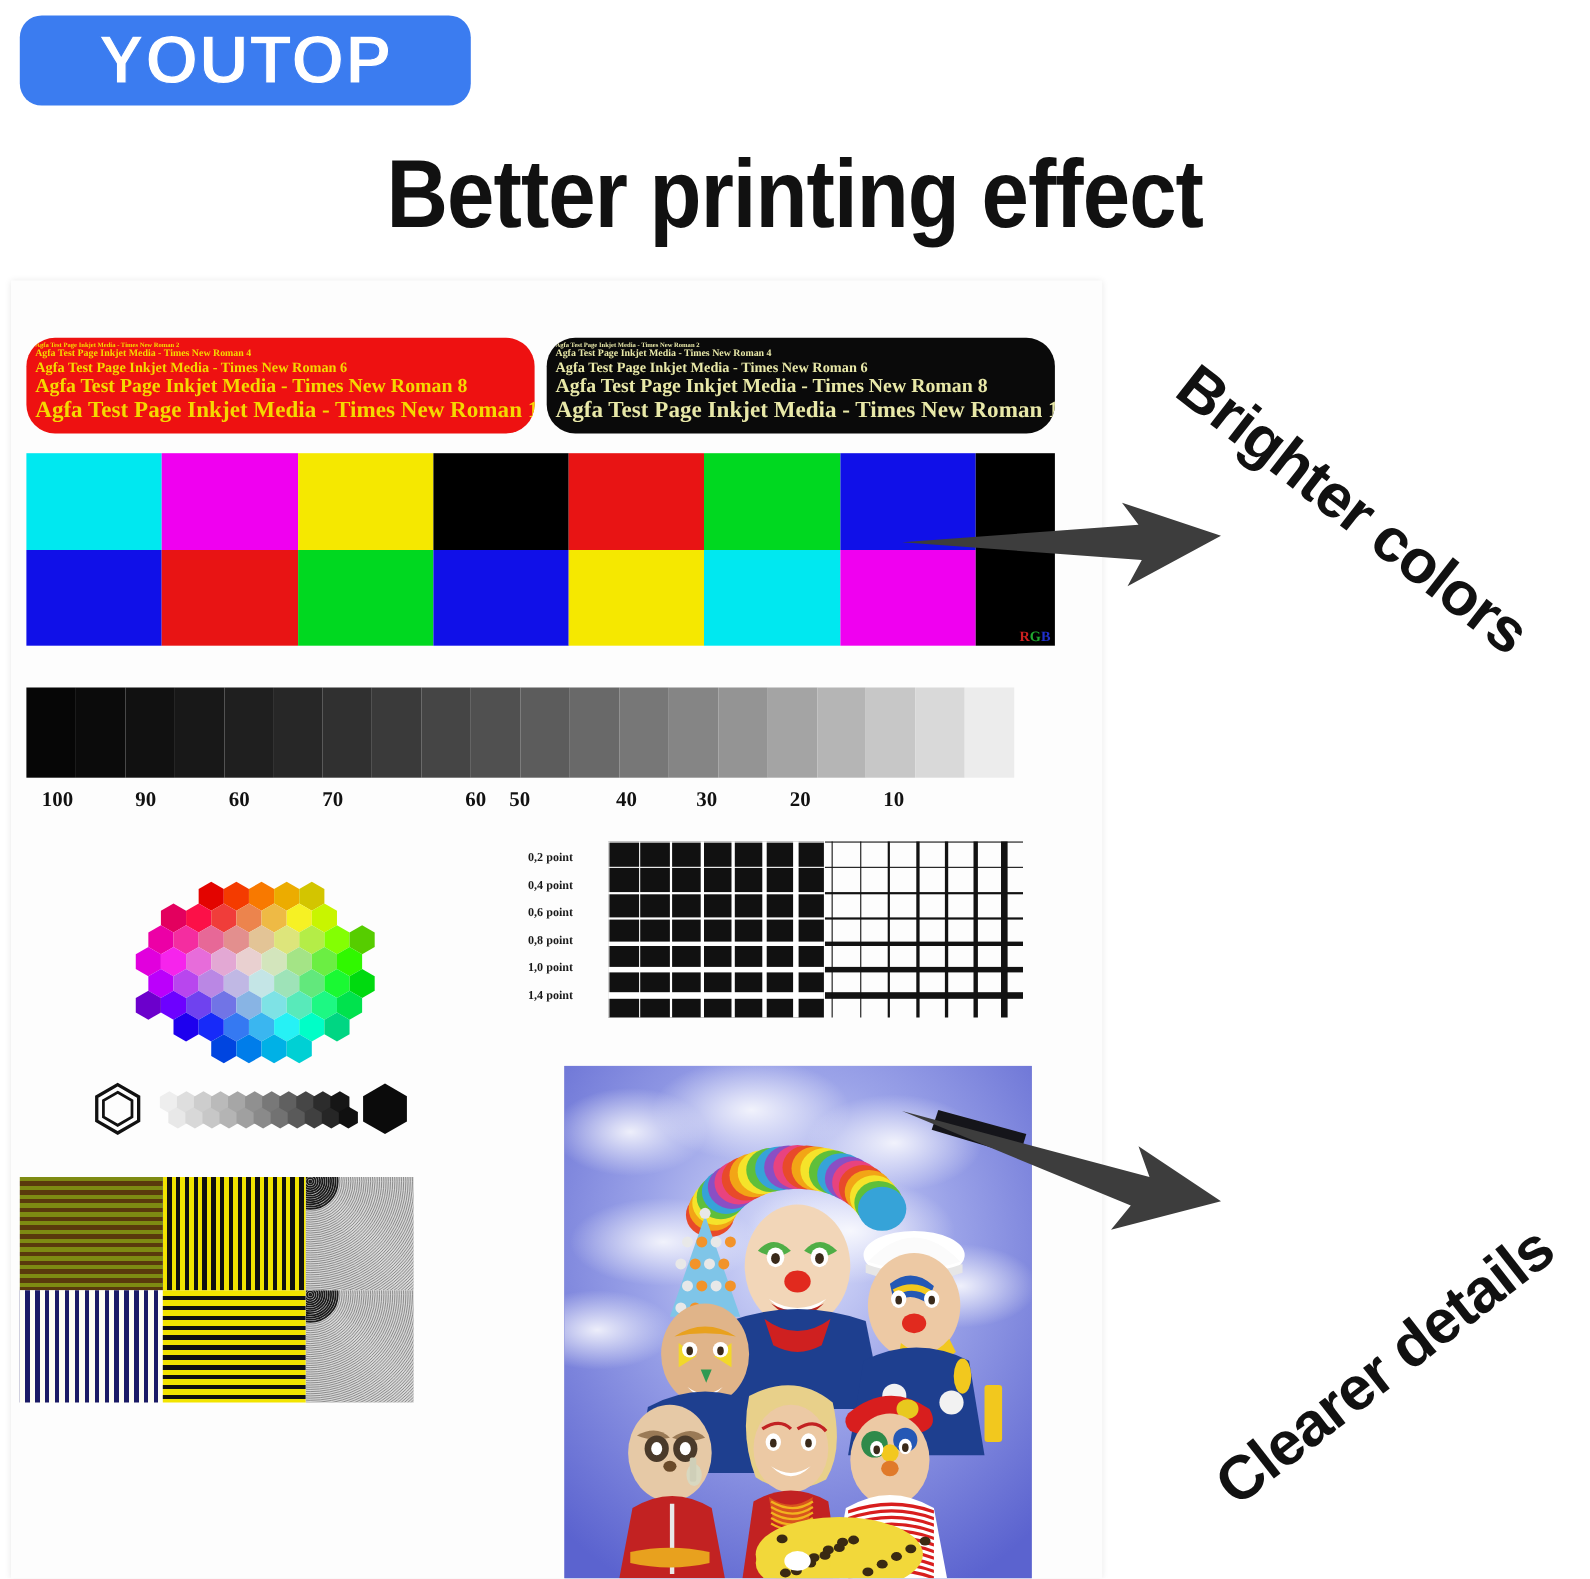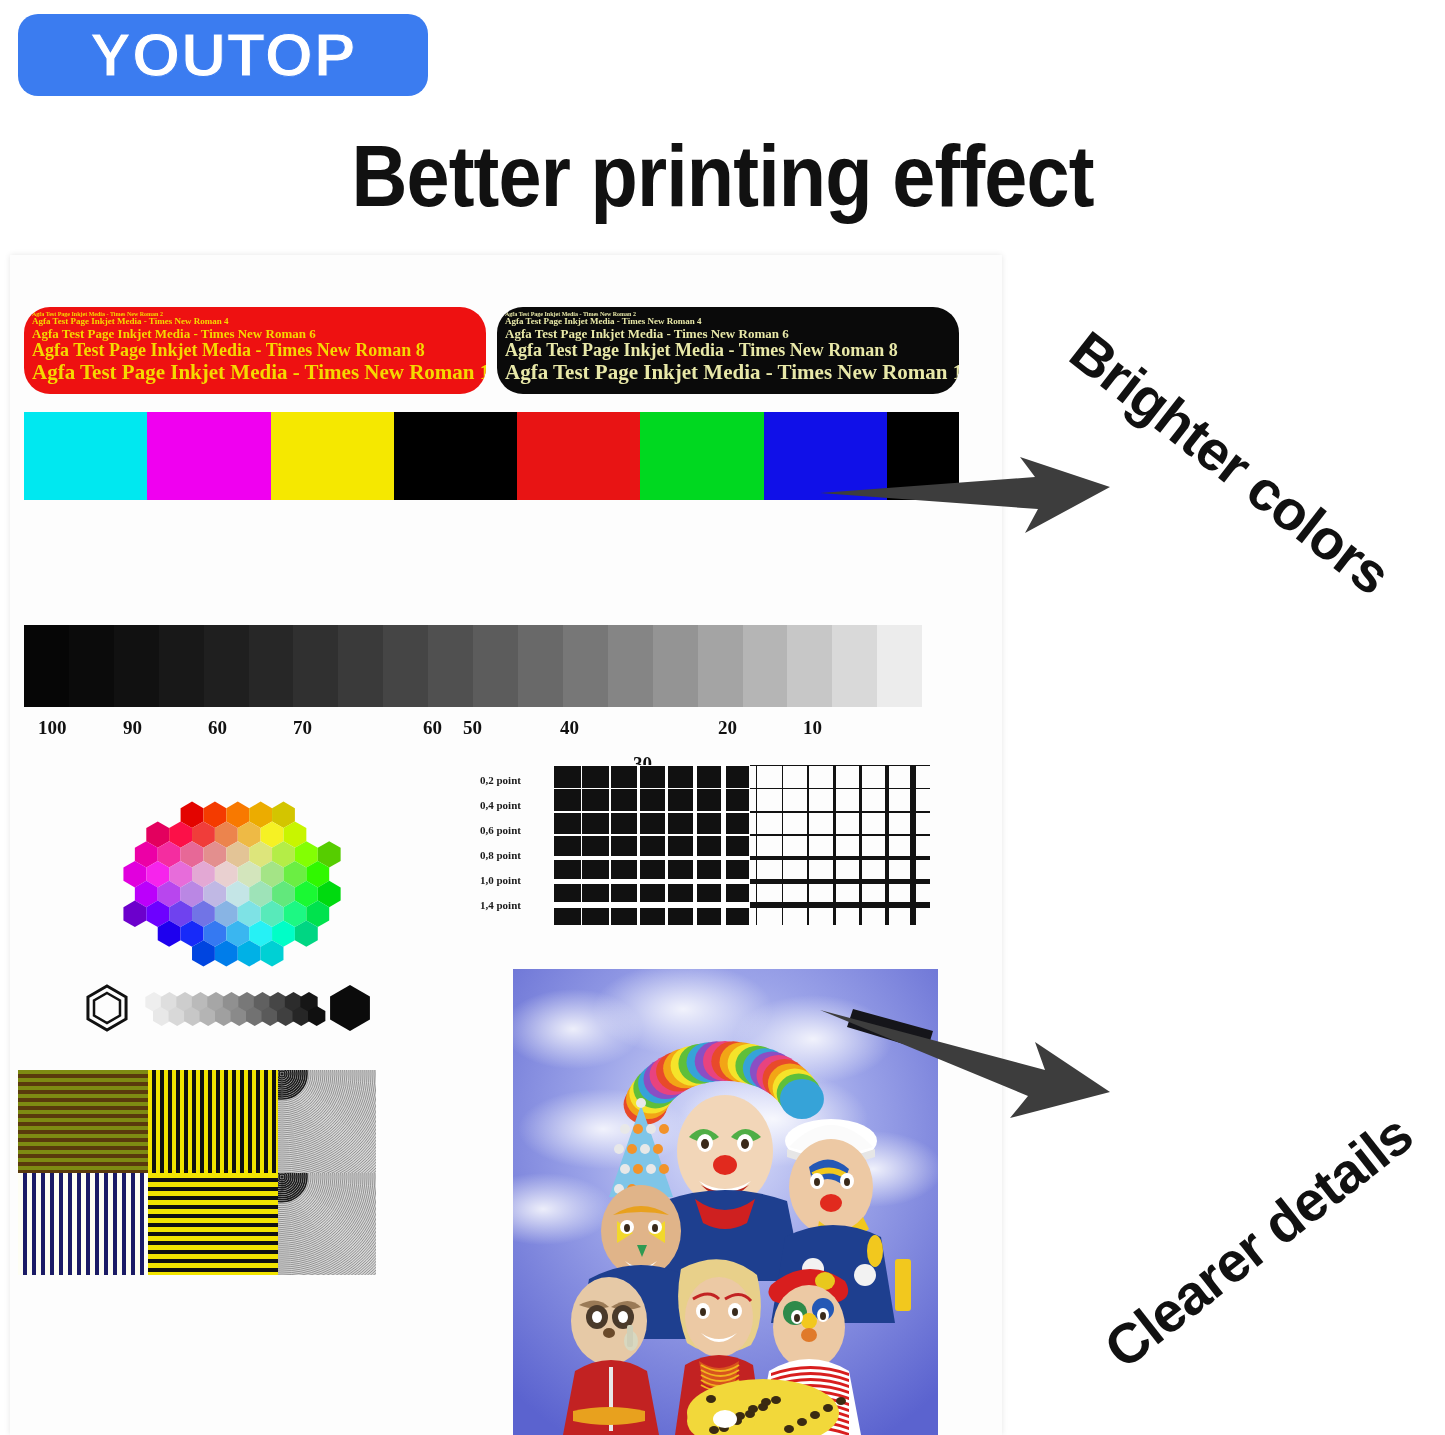--- a/index.html
+++ b/index.html
@@ -266,20 +266,32 @@
   <div id="colorbars">
     <div class="cb-row" id="cb-row1">
         <div class="cb-cell" style="background: rgb(0, 232, 240);"></div>
         <div class="cb-cell" style="background: rgb(240, 0, 240);"></div>
         <div class="cb-cell" style="background: rgb(245, 232, 0);"></div>
         <div class="cb-cell" style="background: rgb(0, 0, 0);"></div>
         <div class="cb-cell" style="background: rgb(232, 20, 20);"></div>
         <div class="cb-cell" style="background: rgb(0, 216, 32);"></div>
         <div class="cb-cell" style="background: rgb(16, 16, 232);"></div>
         <div class="cb-cell" style="background: rgb(0, 0, 0);"></div>
+      </div>
+    <div class="cb-row" id="cb-row2">
+        <div class="cb-cell" style="background: rgb(16, 16, 232);"></div>
+        <div class="cb-cell" style="background: rgb(232, 20, 20);"></div>
+        <div class="cb-cell" style="background: rgb(0, 216, 32);"></div>
+        <div class="cb-cell" style="background: rgb(16, 16, 232);"></div>
+        <div class="cb-cell" style="background: rgb(245, 232, 0);"></div>
+        <div class="cb-cell" style="background: rgb(0, 232, 240);"></div>
+        <div class="cb-cell" style="background: rgb(240, 0, 240);"></div>
+        <div class="cb-cell" style="background: rgb(0, 0, 0);">
+          <div id="rgb-mark"><span class="r">R</span><span class="g">G</span><span class="b">B</span></div>
+        </div>
       </div>
   </div>
 
   <div id="gray-wedge">
       <div class="gstep" style="background: rgb(6, 6, 6);"></div>
       <div class="gstep" style="background: rgb(11, 11, 11);"></div>
       <div class="gstep" style="background: rgb(17, 17, 17);"></div>
       <div class="gstep" style="background: rgb(24, 24, 24);"></div>
       <div class="gstep" style="background: rgb(31, 31, 31);"></div>
       <div class="gstep" style="background: rgb(39, 39, 39);"></div>
@@ -299,21 +311,21 @@
       <div class="gstep" style="background: rgb(236, 236, 236);"></div>
     </div>
   <div id="gray-labels">
       <span style="left: 14px;">100</span>
       <span style="left: 99px;">90</span>
       <span style="left: 184px;">60</span>
       <span style="left: 269px;">70</span>
       <span style="left: 372px; margin-left: 27px;">60</span>
       <span style="left: 439px;">50</span>
       <span style="left: 536px;">40</span>
-      <span style="left: 609px; margin-top: 36px;">30</span>
+      <span style="left: 609px;">30</span>
       <span style="left: 694px;">20</span>
       <span style="left: 779px;">10</span>
     </div>
 
   <div id="hexwheel">
       <svg width="282" height="210" viewBox="0 0 282 210">
         <path d="M102.02 24.60L113.45 31.20L113.45 44.40L102.02 51.00L90.59 44.40L90.59 31.20Z" fill="rgb(227,4,0)"></path>
         <path d="M124.88 24.60L136.32 31.20L136.32 44.40L124.88 51.00L113.45 44.40L113.45 31.20Z" fill="rgb(244,59,0)"></path>
         <path d="M147.75 24.60L159.18 31.20L159.18 44.40L147.75 51.00L136.32 44.40L136.32 31.20Z" fill="rgb(248,121,0)"></path>
         <path d="M170.61 24.60L182.04 31.20L182.04 44.40L170.61 51.00L159.18 44.40L159.18 31.20Z" fill="rgb(236,172,0)"></path>

